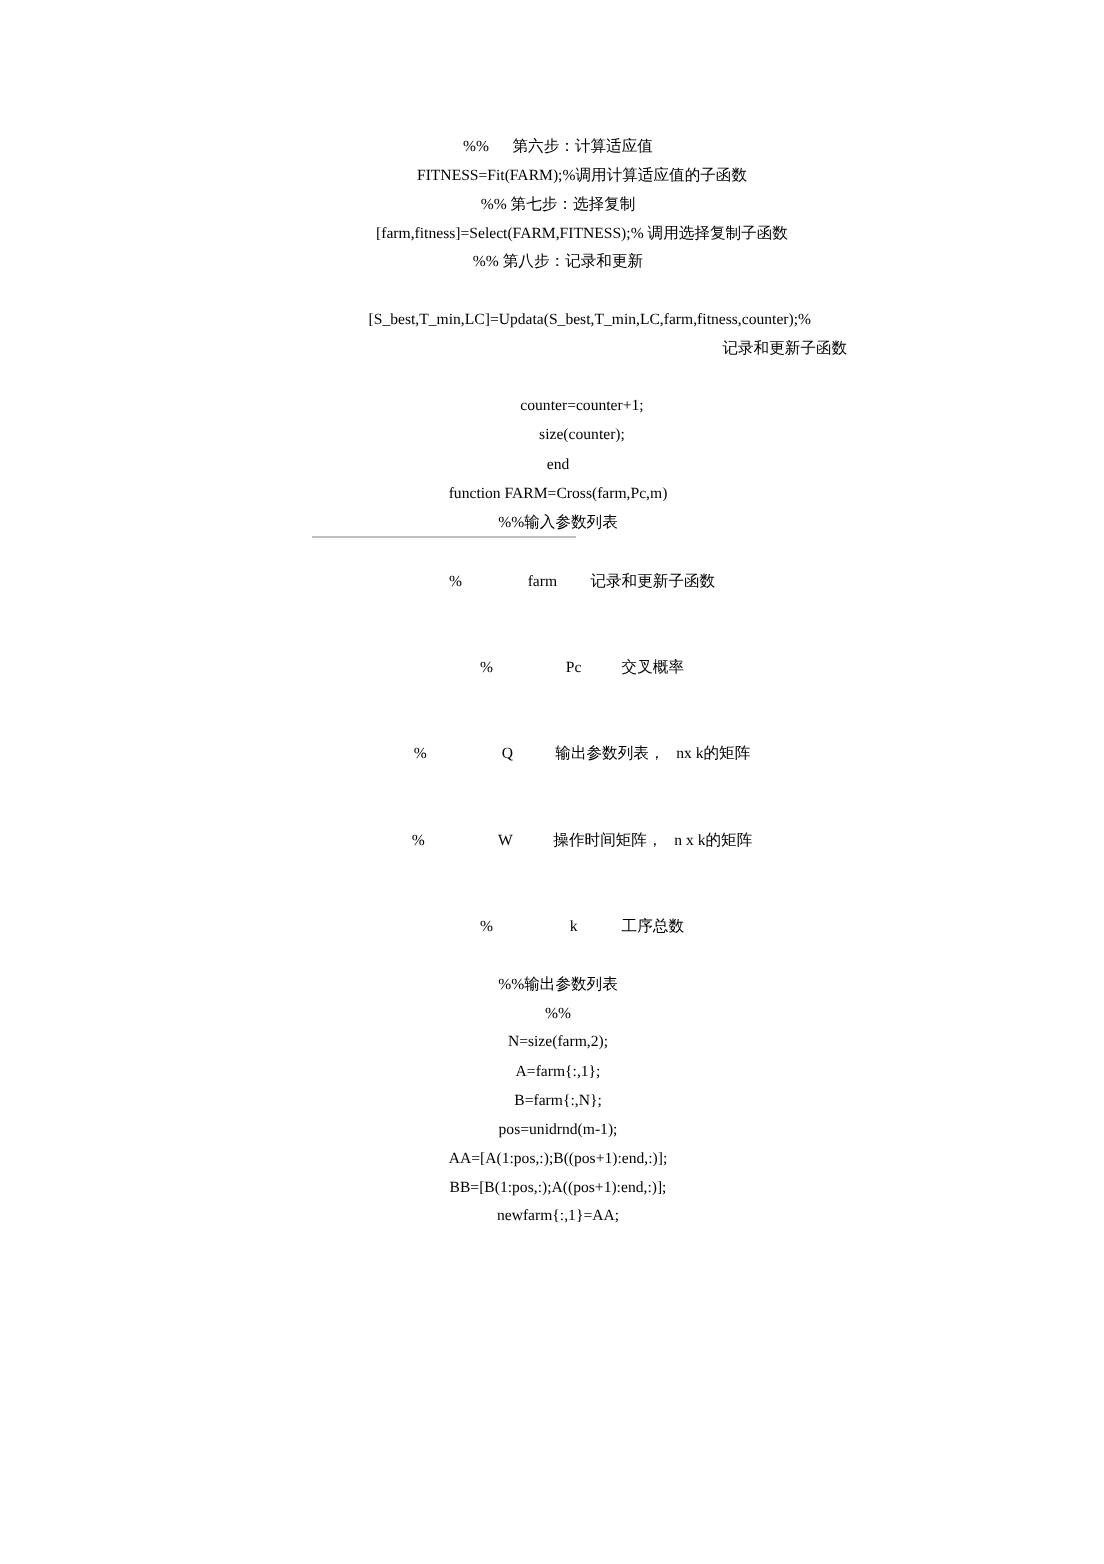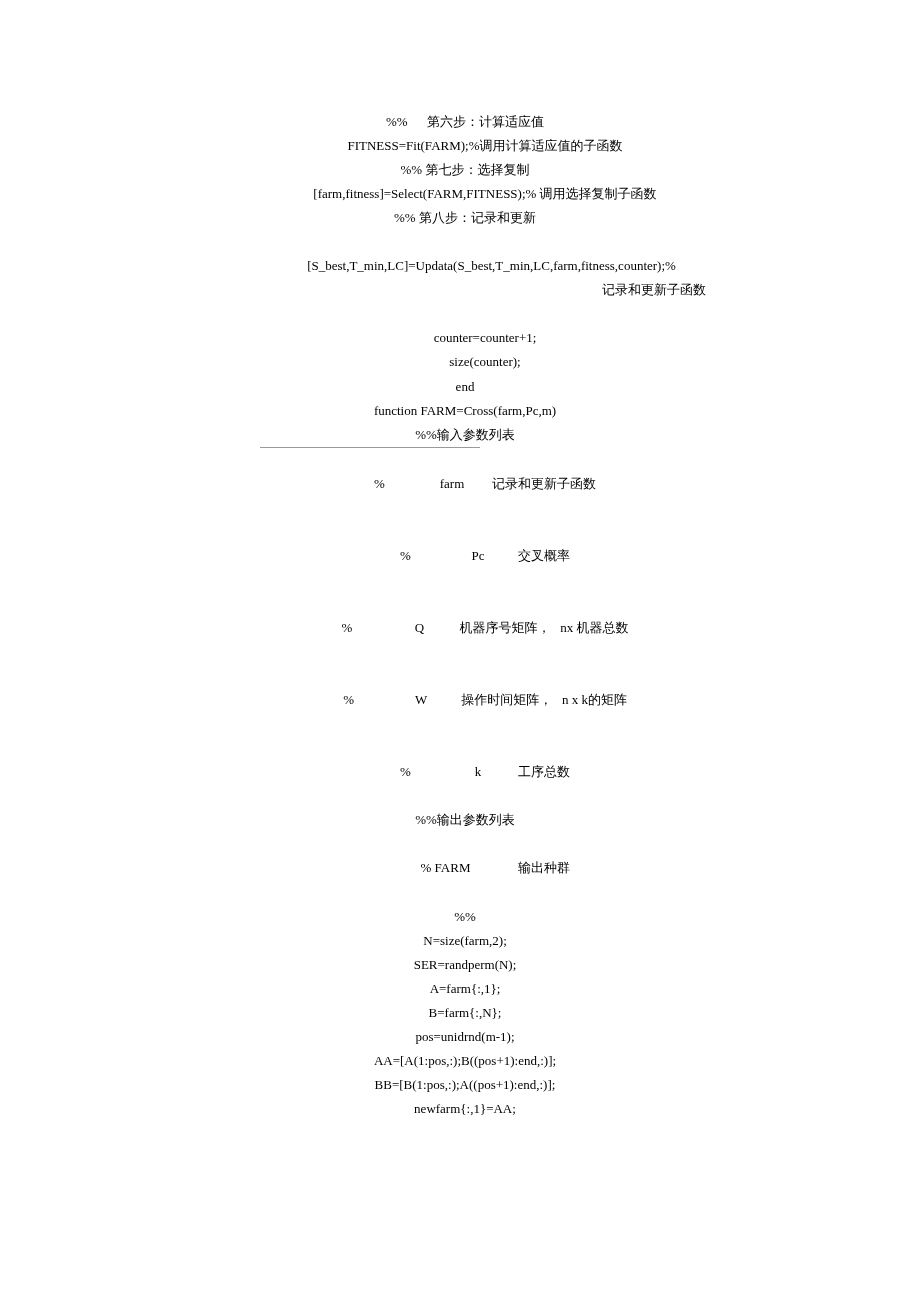--- a/index.html
+++ b/index.html
@@ -63,38 +63,34 @@
 
   <div class="hr-top"></div>
 
   <div class="line">
     <span class="col-a">%</span><span class="col-b">farm</span><span class="col-c">记录和更新子函数</span>
   </div>
   <div class="line">
     <span class="col-a">%</span><span class="col-b">Pc</span><span class="col-c">交叉概率</span>
   </div>
   <div class="line">
-    <span class="col-a">%</span><span class="col-b">Q</span><span class="col-c">机器序号矩阵，   nx 机器总数</span>
+    <span class="col-a">%</span><span class="col-b">Q</span><span class="col-c">输出参数列表，   nx k的矩阵</span>
   </div>
   <div class="line">
     <span class="col-a">%</span><span class="col-b">W</span><span class="col-c">操作时间矩阵，   n x k的矩阵</span>
   </div>
   <div class="line">
     <span class="col-a">%</span><span class="col-b">k</span><span class="col-c">工序总数</span>
   </div>
 
   <div class="line">%%输出参数列表</div>
 
-  <div class="line">
-    <span style="display:inline-block;width:145px;">% FARM</span><span class="col-c">输出种群</span>
-  </div>
 
   <div class="line">%%</div>
   <div class="line">N=size(farm,2);</div>
-  <div class="line">SER=randperm(N);</div>
   <div class="line">A=farm{:,1};</div>
   <div class="line">B=farm{:,N};</div>
   <div class="line">pos=unidrnd(m-1);</div>
   <div class="line">AA=[A(1:pos,:);B((pos+1):end,:)];</div>
   <div class="line">BB=[B(1:pos,:);A((pos+1):end,:)];</div>
   <div class="line">newfarm{:,1}=AA;</div>
 
 </div>
 
 </body></html>

